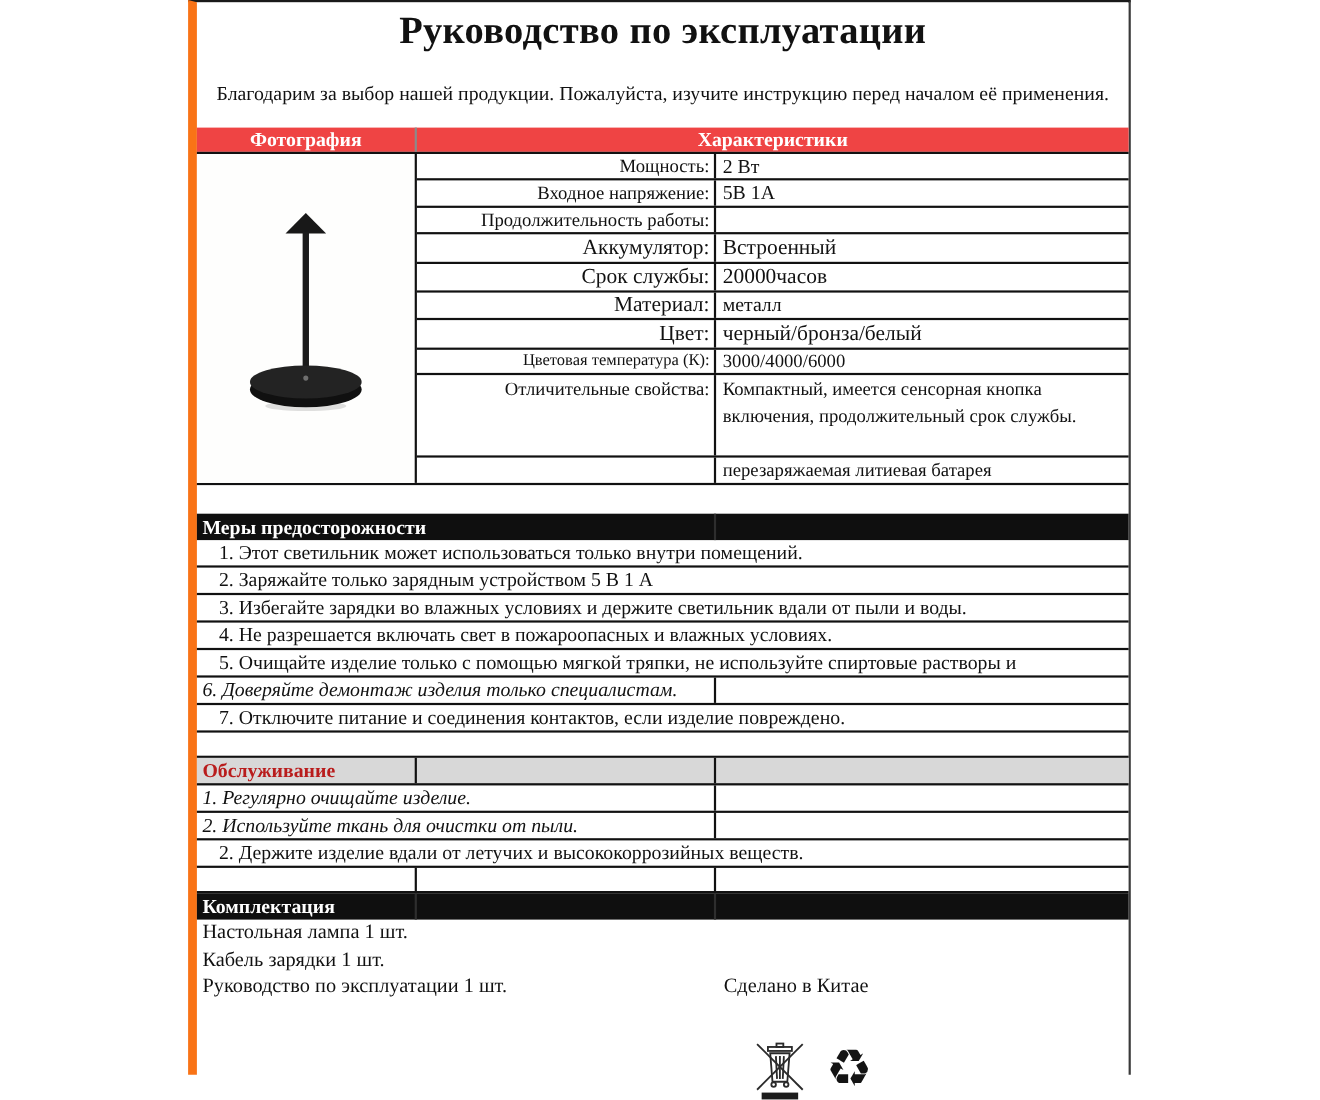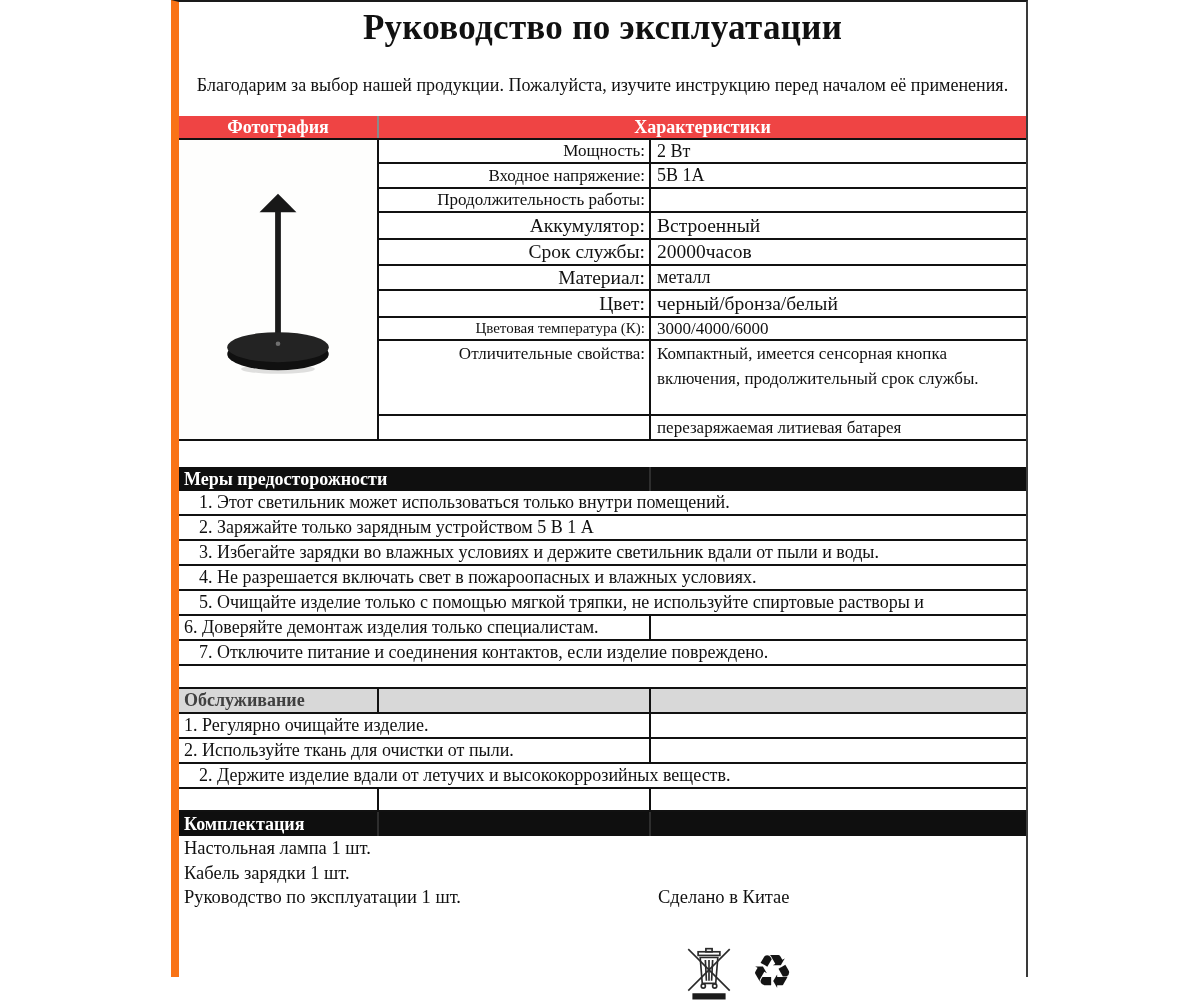--- a/index.html
+++ b/index.html
@@ -55,35 +55,35 @@
   .top { align-items: flex-start; line-height: 25px; }
 
   .gap24 { height: 26px; }
 
   
   .bar {
     display: flex; align-items: stretch; height: 24px;
     font-weight: bold; font-size: 18px; box-sizing: border-box;
   }
   .bar.black { background: #0f0f0f; color: #ffffff; }
-  .bar.grey  { background: #d8d8d8; color: #404040; border-bottom: 2px solid #111; height: 25px; }
+  .bar.grey  { background: #d8d8d8; color: #b91c1c; border-bottom: 2px solid #111; height: 25px; }
   .bar .b1 { width: 200px; box-sizing: border-box; display: flex; align-items: center; padding-left: 5px; }
   .bar .b2 { width: 272px; box-sizing: border-box; }
   .bar .b3 { flex: 1; }
   .bar.black .b1 { border-right: 2px solid #2e2e2e; }
   .bar.black .b2 { border-right: 2px solid #2e2e2e; }
   .bar.grey  .b1 { border-right: 2px solid #111; }
   .bar.grey  .b2 { border-right: 2px solid #111; }
   .bar.wide .b1 { width: 472px; }
 
   .trow {
     border-bottom: 2px solid #111; height: 25px; box-sizing: border-box;
     display: flex; align-items: center; font-size: 18px; padding-left: 20px;
   }
-  .trow.split { padding-left: 0; }
+  .trow.split { padding-left: 0; font-style: italic; }
   .trow.split .tl {
     width: 472px; height: 100%; box-sizing: border-box; border-right: 2px solid #111;
     display: flex; align-items: center; padding-left: 5px;
   }
   .trow.split .tr { flex: 1; }
   .trow.empty3 { padding-left: 0; }
   .trow.empty3 .e1 { width: 200px; height: 100%; box-sizing: border-box; border-right: 2px solid #111; }
   .trow.empty3 .e2 { width: 272px; height: 100%; box-sizing: border-box; border-right: 2px solid #111; }
   .trow.empty3 .e3 { flex: 1; }
   .trow.blank { height: 23px; }

